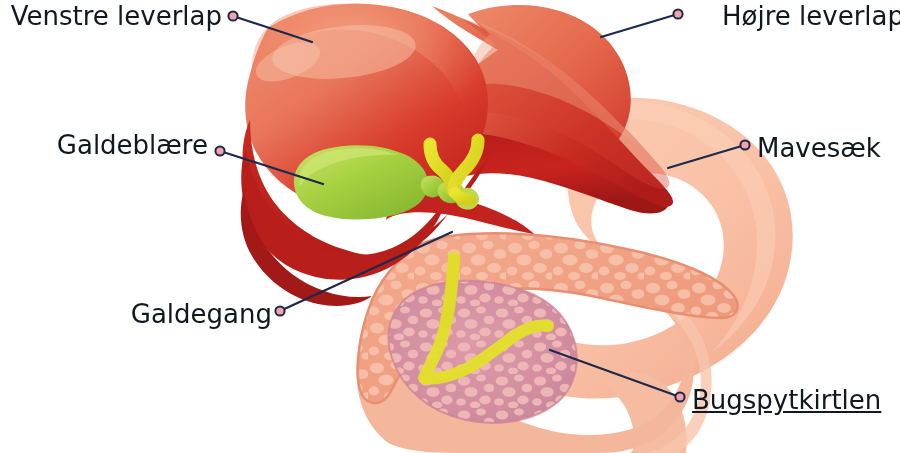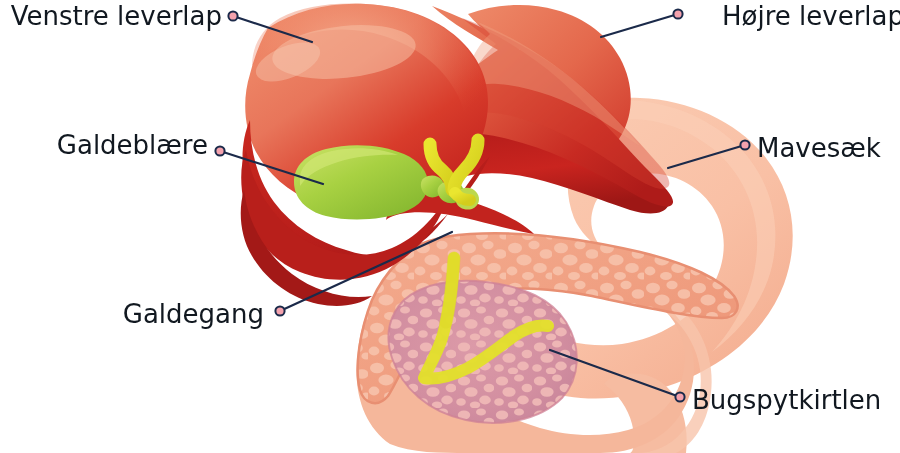--- a/index.html
+++ b/index.html
@@ -321,17 +321,17 @@
           <circle cx="680" cy="397" r="4.6" fill="#f4a2ad" stroke="#1b2a4a" stroke-width="2"></circle>
         </g>
       </g>
   </svg>
 
   <div id="labels">
       <div class="callout-label lbl-left" style="left: 222px; top: 16px;">Venstre leverlap</div>
       <div class="callout-label lbl-right" style="left: 690px; top: 16px; margin-left: 32px;">Højre leverlap</div>
       <div class="callout-label lbl-left" style="left: 208px; top: 145px;">Galdeblære</div>
       <div class="callout-label lbl-right" style="left: 757px; top: 148px;">Mavesæk</div>
-      <div class="callout-label lbl-left" style="left: 264px; top: 314px; text-align: right;">Galdegang</div>
-      <div class="callout-label lbl-right" style="left: 692px; top: 400px;">Bugspytkirtlen</div>
+      <div class="callout-label lbl-left" style="left: 272px; top: 314px; text-align: right;">Galdegang</div>
+      <div class="callout-label lbl-right" style="left: 692px; top: 400px; text-decoration: underline;">Bugspytkirtlen</div>
     </div>
 
 </div>
 
 </body></html>

